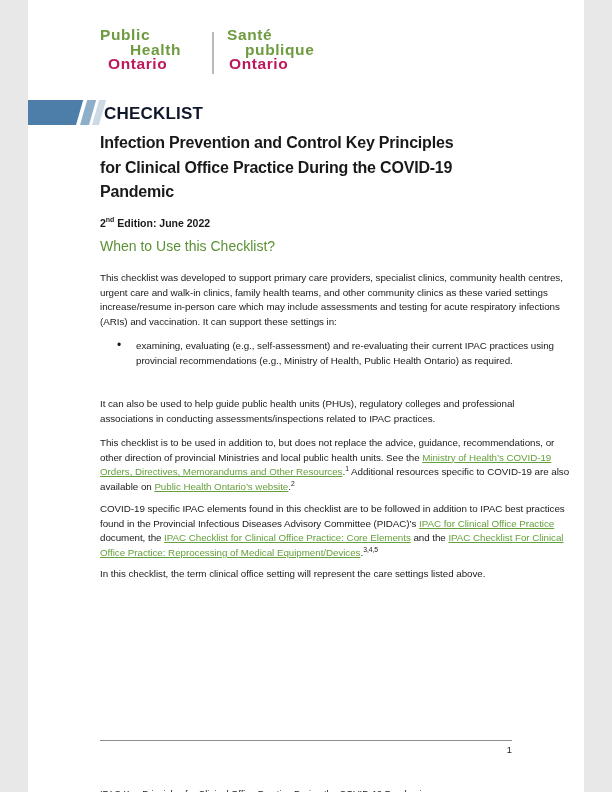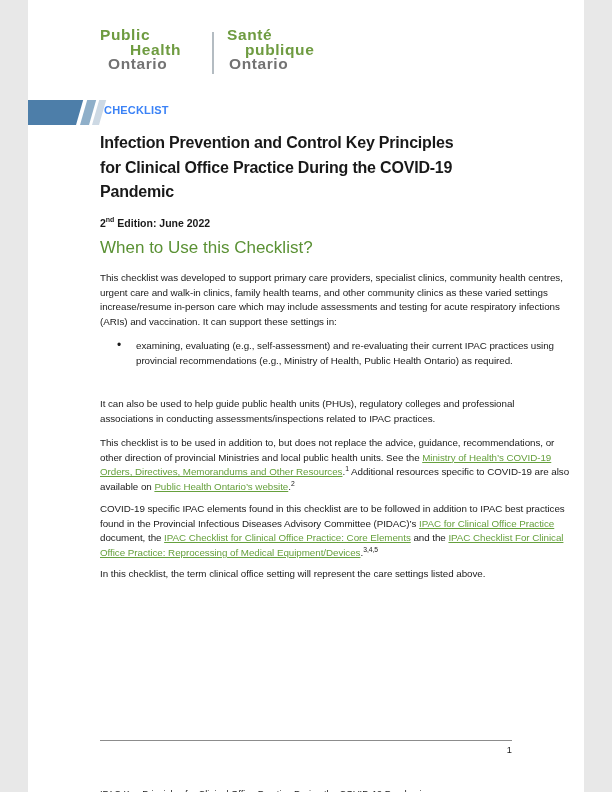--- a/index.html
+++ b/index.html
@@ -11,37 +11,37 @@
   .logo-en,.logo-fr{position:absolute;top:28px;font-size:15.5px;font-weight:bold;
     line-height:14.5px;letter-spacing:0.6px;}
   .logo-en{left:72px;}
   .logo-fr{left:199px;}
   .logo-line1{margin-left:0;}
   .logo-en .logo-line2{margin-left:30px;}
   .logo-en .logo-line3{margin-left:8px;}
   .logo-fr .logo-line2{margin-left:18px;}
   .logo-fr .logo-line3{margin-left:2px;}
   .logo-green{color:#6e9b40;}
-  .logo-blue{color:#737373;}
+  .logo-blue{color:#be185d;}
   .logo-divider{position:absolute;left:184px;top:32px;width:1.5px;height:42px;background:#b4bcc2;}
   
   .banner{position:absolute;left:0;top:100px;height:25px;width:120px;}
   .banner-bar,.banner-stripe1,.banner-stripe2{
     position:absolute;top:0;height:25px;transform:skewX(-16deg);transform-origin:bottom left;}
   .banner-bar{left:-8px;width:56px;background:#4d7ea9;}
   .banner-stripe1{left:52px;width:9px;background:#8fafc9;}
   .banner-stripe2{left:64px;width:7px;background:#cdd9e4;}
-  .banner-label{position:absolute;left:76px;top:104px;font-size:11px;font-weight:bold;
-    letter-spacing:0.2px;color:#3b82f6;}
+  .banner-label{position:absolute;left:76px;top:104px;font-size:17px;font-weight:bold;
+    letter-spacing:0.2px;color:#0f172a;}
   
   .doc-title{position:absolute;left:72px;top:131px;width:500px;font-size:16px;
     font-weight:bold;line-height:24.5px;color:#191919;letter-spacing:-0.2px;}
   .edition{position:absolute;left:72px;top:216px;font-size:10.5px;font-weight:bold;}
   .edition sup{font-size:7px;}
-  .section-heading{position:absolute;left:72px;top:238px;font-size:17px;color:#5a9134;}
+  .section-heading{position:absolute;left:72px;top:238px;font-size:14px;color:#5a9134;}
   
   .para{position:absolute;left:72px;width:470px;font-size:9.8px;line-height:14.6px;
     letter-spacing:-0.05px;color:#1a1a1a;}
   .p1{top:271px;}
   .bullets{top:339px;}
   .p2{top:397px;}
   .p3{top:436px;}
   .p4{top:502px;}
   .p5{top:567px;}
   .bullets ul{list-style:none;margin:0;padding:0;}

